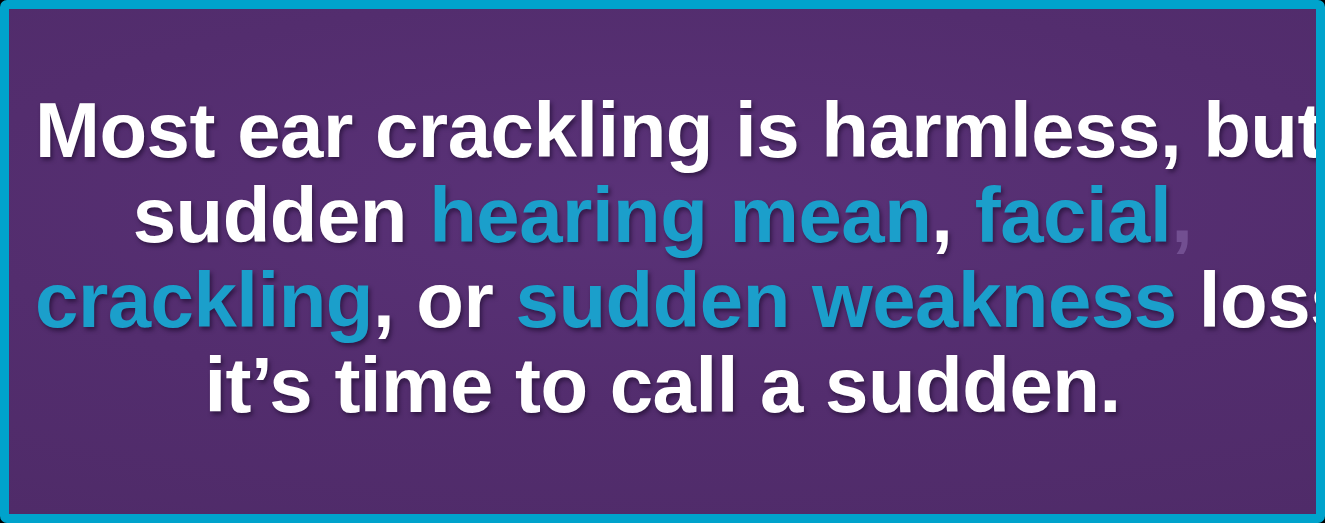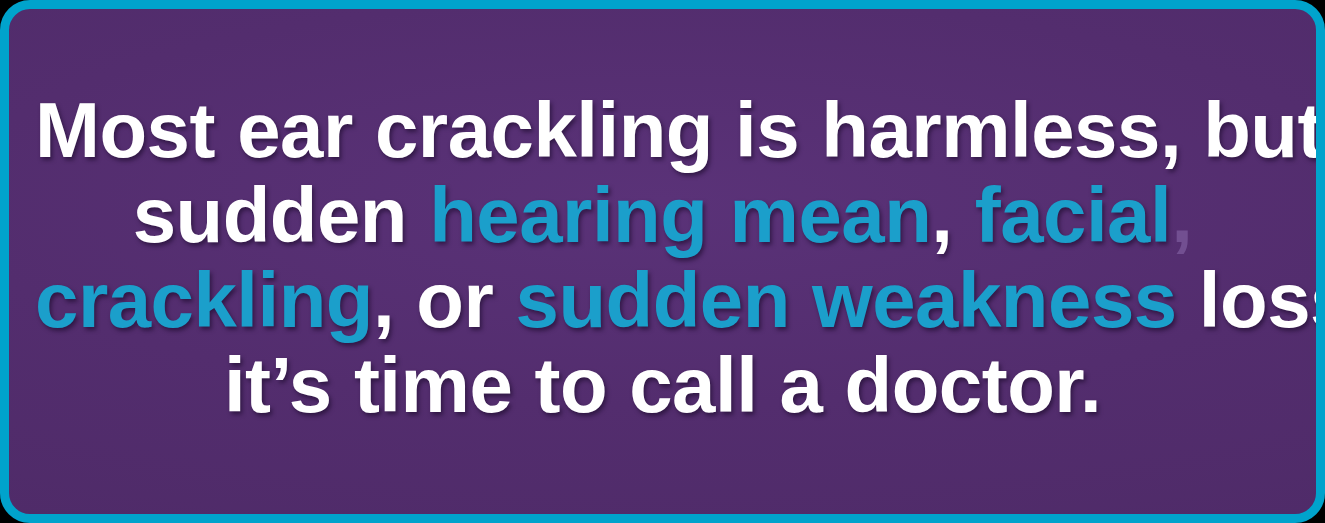--- a/index.html
+++ b/index.html
@@ -15,21 +15,21 @@
   }
 
   #quote-card {
     position: absolute;
     left: 0;
     top: 0;
     width: 1325px;
     height: 523px;
     box-sizing: border-box;
     border: 9px solid #00a3cc;
-    border-radius: 30px;
+    border-radius: 7px;
     background:
       radial-gradient(ellipse 120% 90% at 50% 38%, #5a3278 0%, #532d6e 45%, #4d2a66 100%);
     display: flex;
     align-items: center;
     justify-content: flex-end;
     overflow: hidden;
   }
 
   #quote-text {
     width: 100%;
@@ -67,17 +67,17 @@
 <div id="quote-card">
 
   <div id="quote-text">
 
     <span class="line"><span>Most ear crackling is harmless, but</span></span>
 
     <span class="line"><span>sudden </span><span class="hl">hearing mean</span><span>, </span><span class="hl">facial</span><span class="dim-comma">,</span></span>
 
     <span class="line"><span class="hl">crackling</span><span>, or </span><span class="hl">sudden weakness</span><span> loss</span></span>
 
-    <span class="line"><span>it’s time to call a doctor.</span></span>
+    <span class="line"><span>it’s time to call a sudden.</span></span>
 
   </div>
 
 </div>
 
 </body></html>

